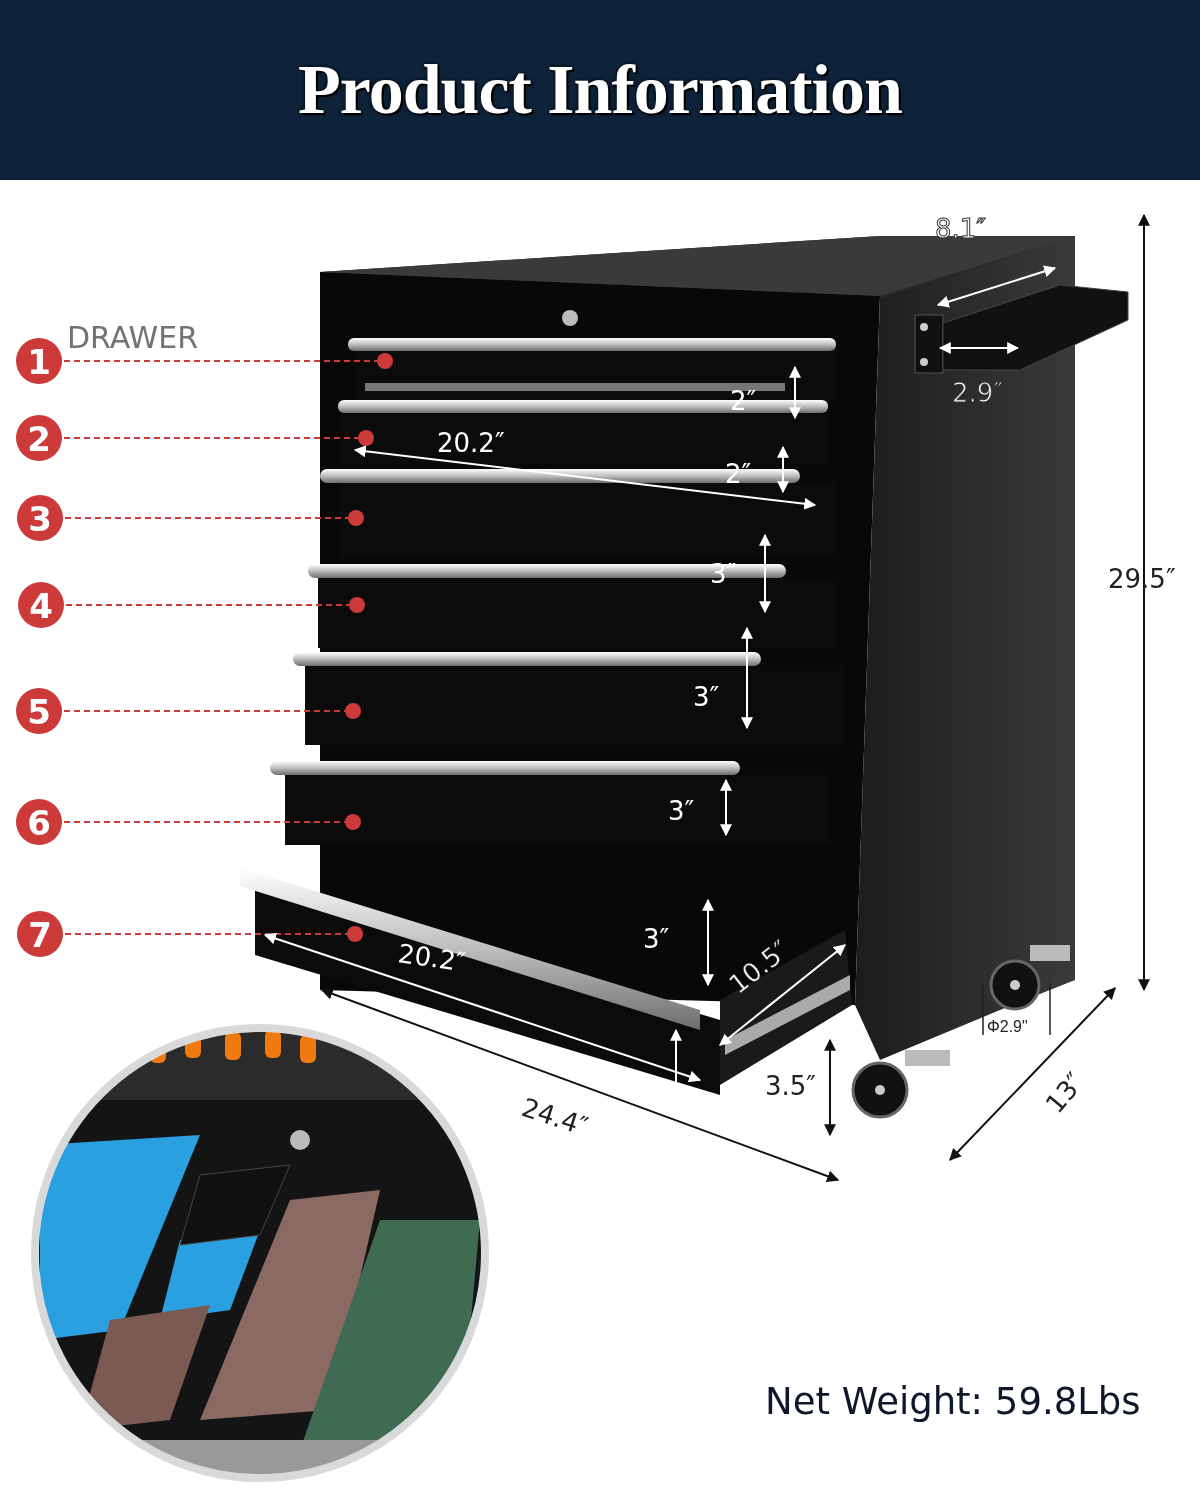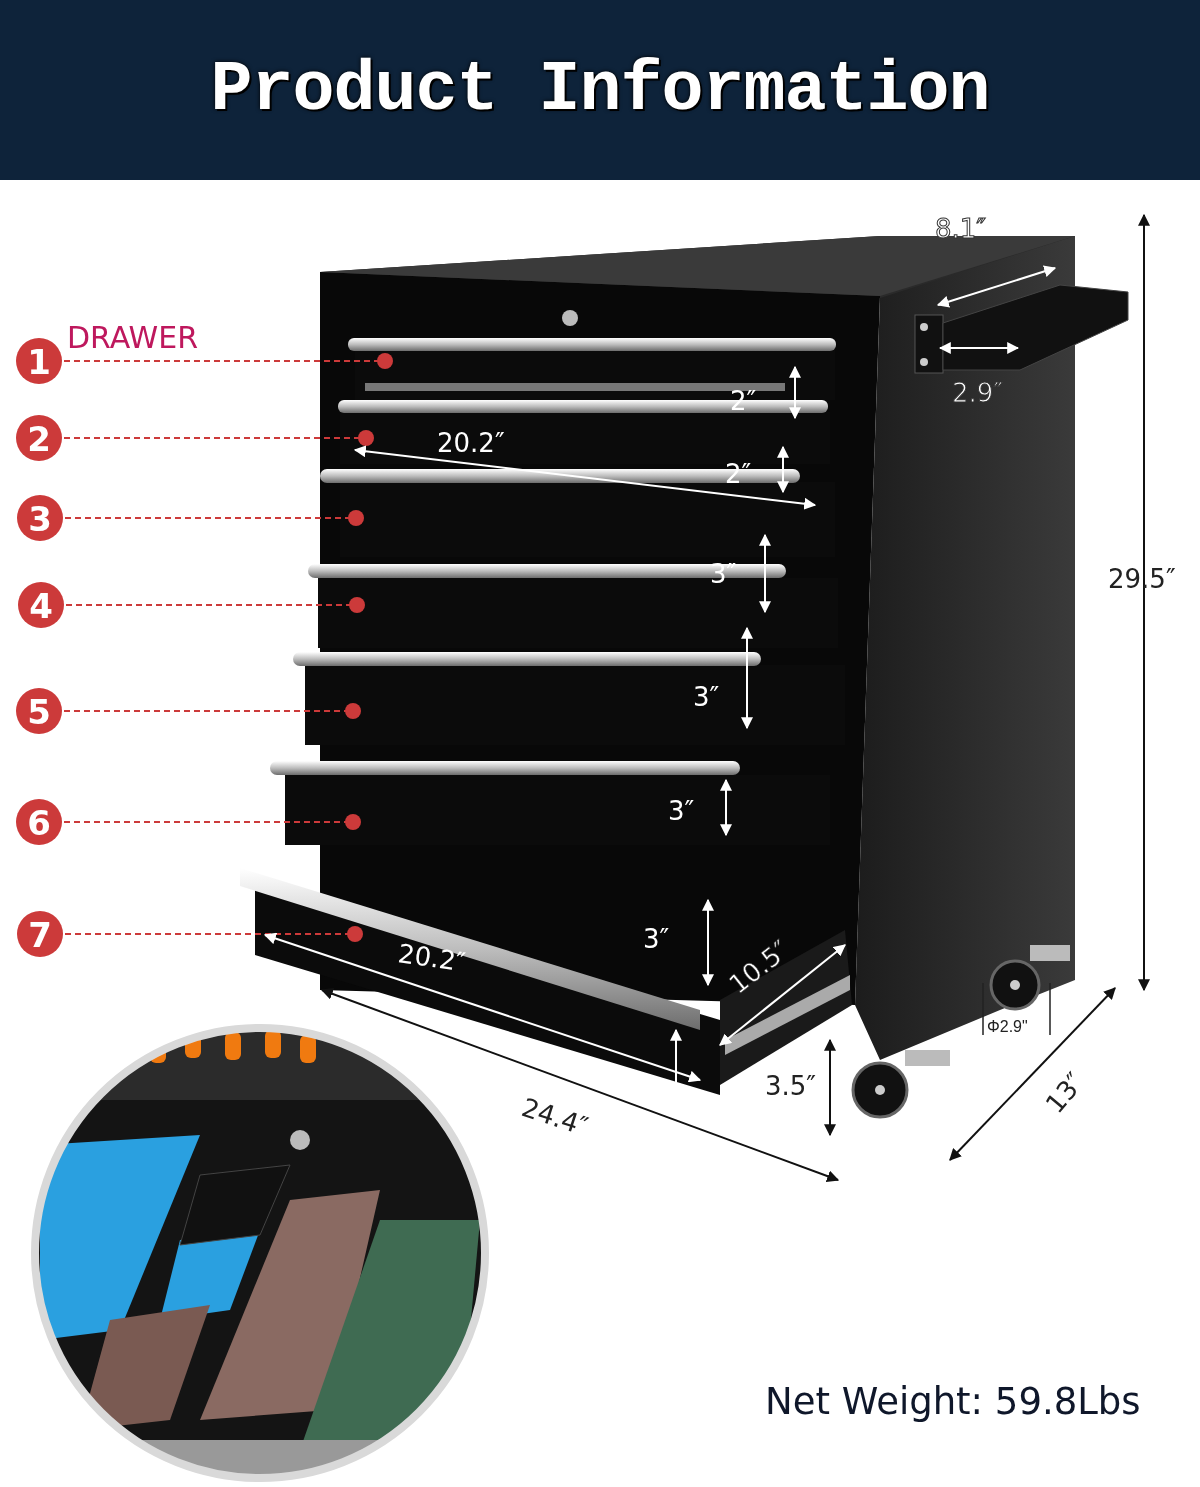--- a/index.html
+++ b/index.html
@@ -1,22 +1,22 @@
 <!DOCTYPE html>
 <html><head>
 <meta charset="utf-8">
 <style>
   html,body{margin:0;padding:0;}
   body{width:1200px;height:1487px;position:relative;background:#ffffff;overflow:hidden;font-family:"Liberation Sans",sans-serif;}
   .banner{position:absolute;left:0;top:0;width:1200px;height:180px;background:#0e233a;display:flex;align-items:center;justify-content:center;}
-  .banner h1{margin:8px;color:#fff;font-family:Liberation Mono, monospace;font-weight:bold;font-size:70px;letter-spacing:-1px;text-shadow:0 0 4px #000,2px 2px 0 #000;}
+  .banner h1{margin:8px;color:#fff;font-family:Liberation Serif, serif;font-weight:bold;font-size:70px;letter-spacing:-1px;text-shadow:0 0 4px #000,2px 2px 0 #000;}
   .stage{position:absolute;left:0;top:180px;width:1200px;height:1307px;}
   svg text{font-family:"Liberation Sans",sans-serif;}
   .badge-num{font-family:"DejaVu Sans",sans-serif;font-weight:bold;font-size:34px;fill:#fff;}
-  .drawer-title{position:absolute;left:67px;top:320px;font-family:"DejaVu Sans",sans-serif;font-size:30px;color:#be185d;}
+  .drawer-title{position:absolute;left:67px;top:320px;font-family:"DejaVu Sans",sans-serif;font-size:30px;color:#737373;}
   .net-weight{position:absolute;left:765px;top:1380px;font-family:"DejaVu Sans",sans-serif;font-size:37px;color:#0f172a;}
   .dim{font-family:"DejaVu Sans",sans-serif;font-size:26px;}
 </style>
 </head>
 <body>
 
 <div class="banner">
   <h1>Product Information</h1>
 </div>
 

